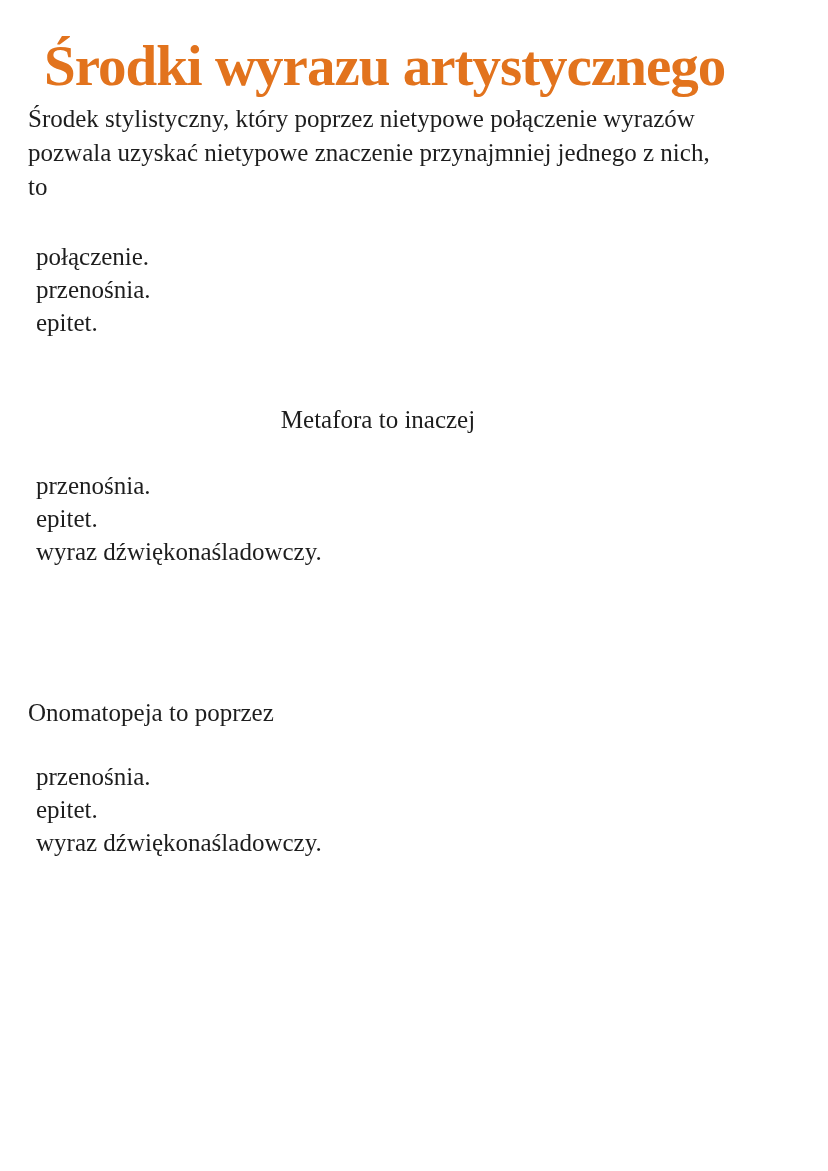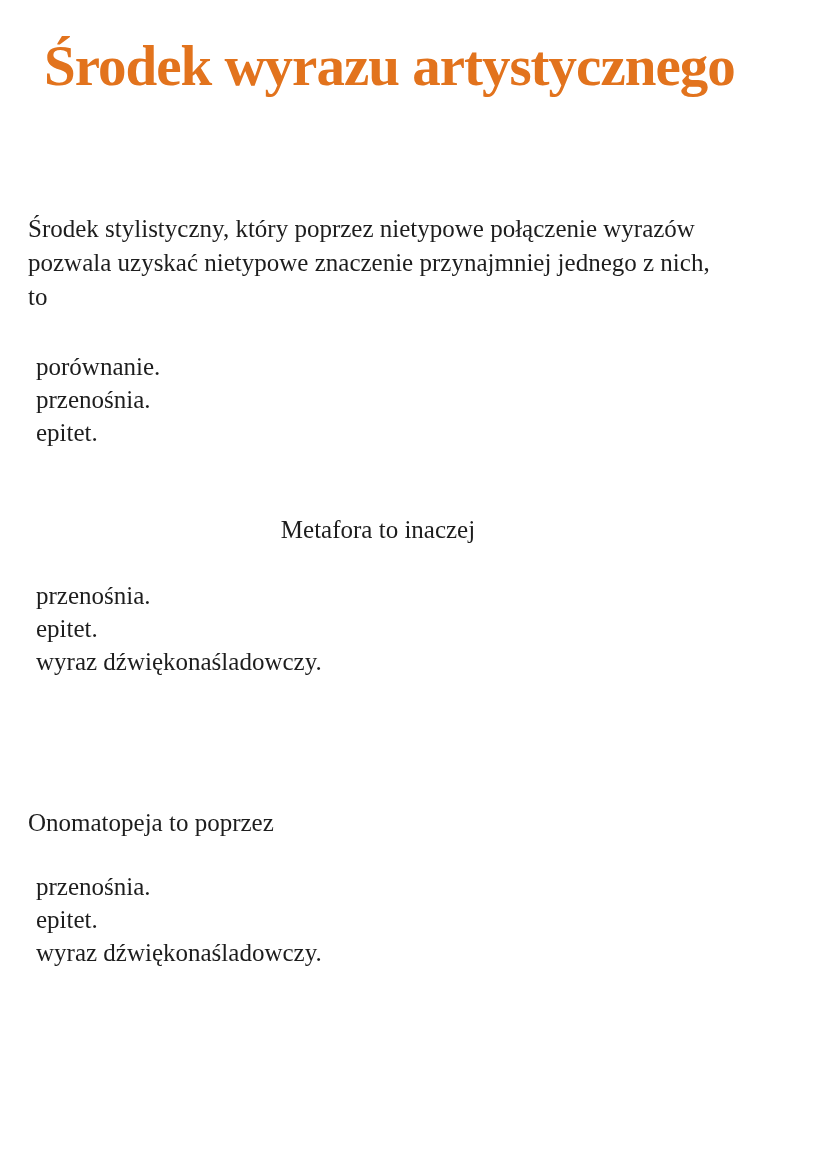--- a/index.html
+++ b/index.html
@@ -25,45 +25,45 @@
     font-weight: bold;
     color: var(--title);
     letter-spacing: -1px;
   }
   .question-prompt {
     font-size: 25px;
     line-height: 34px;
     margin-left: 28px;
     max-width: 700px;
   }
-  .q1 .question-prompt { margin-top: 110px; }
+  .q1 .question-prompt { }
   .q2 .question-prompt { margin-top: 64px; text-align: center; }
   .q3 .question-prompt { margin-top: 128px; }
   .answer-options {
     list-style: none;
     margin-left: 36px;
     font-size: 25px;
     line-height: 33px;
   }
   .q1 .answer-options { margin-top: 36px; }
   .q2 .answer-options { margin-top: 32px; }
   .q3 .answer-options { margin-top: 30px; }
   .answer-option { cursor: pointer; }
 </style>
 </head>
 <body>
 
 <main>
 
-  <h1 class="page-title">Środek wyrazu artystycznego</h1>
+  <h1 class="page-title">Środki wyrazu artystycznego</h1>
 
   <section class="question-block q1">
     <p class="question-prompt">Środek stylistyczny, który poprzez nietypowe połączenie wyrazów pozwala uzyskać nietypowe znaczenie przynajmniej jednego z nich, to</p>
     <ul class="answer-options">
-      <li class="answer-option">porównanie.</li>
+      <li class="answer-option">połączenie.</li>
       <li class="answer-option">przenośnia.</li>
       <li class="answer-option">epitet.</li>
     </ul>
   </section>
 
   <section class="question-block q2">
     <p class="question-prompt">Metafora to inaczej</p>
     <ul class="answer-options">
       <li class="answer-option">przenośnia.</li>
       <li class="answer-option">epitet.</li>

